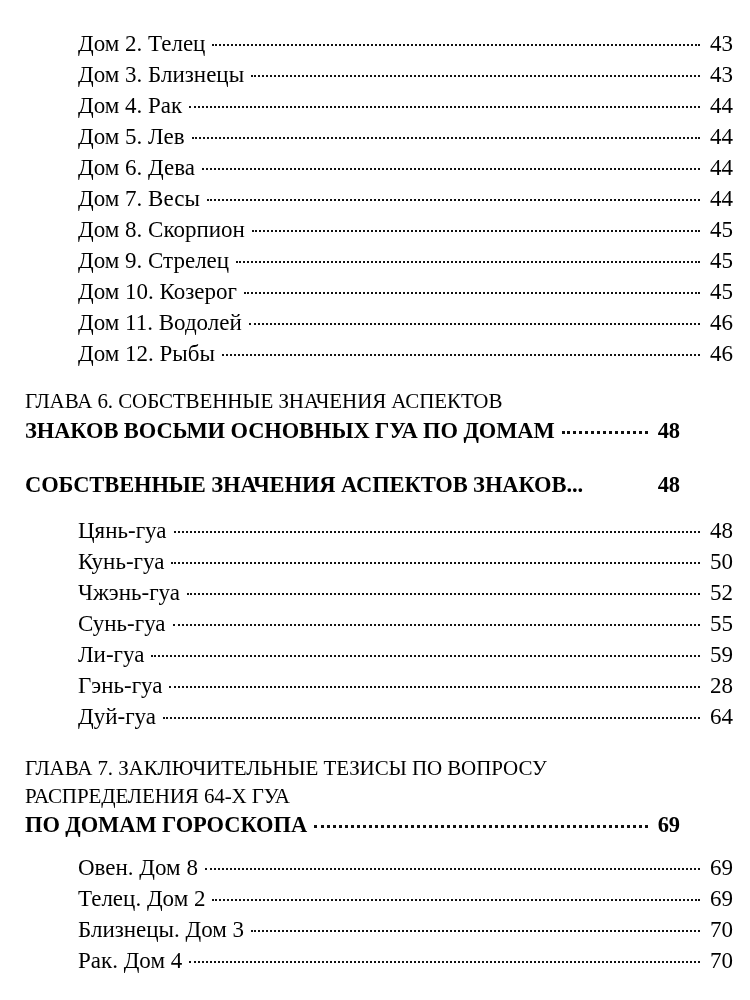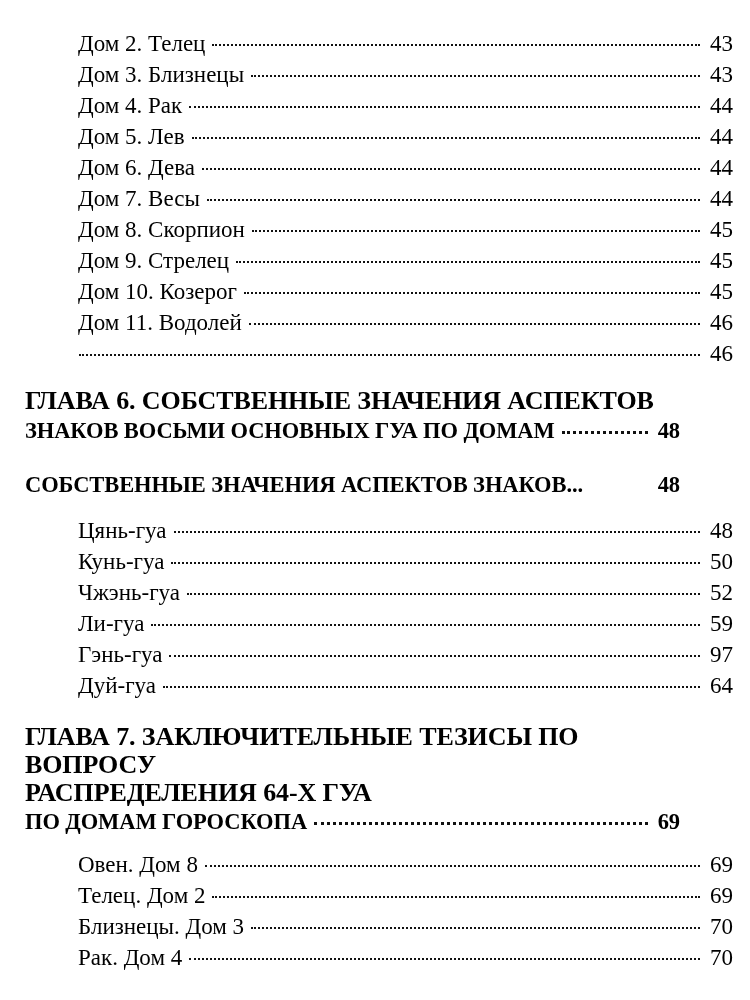--- a/index.html
+++ b/index.html
@@ -88,23 +88,23 @@
   .heading .leader::before {
     border-bottom-width: 3.4px;
     bottom: 0.17em;
   }
   .heading .pageno {
     min-width: 30px;
   }
 
   
   .heading-line {
-    font-size: 26px;
+    font-size: 21px;
     line-height: 28px;
-    font-weight: bold;
+    font-weight: normal;
     letter-spacing: -0.1px;
   }
 
   
   .subheading {
     font-size: 22.5px;
     line-height: 28px;
     font-weight: bold;
     letter-spacing: -0.1px;
     display: flex;
@@ -181,20 +181,21 @@
         <span class="label">Дом 10. Козерог</span>
         <span class="leader"></span>
         <span class="pageno">45</span>
       </div>
       <div class="row entry">
         <span class="label">Дом 11. Водолей</span>
         <span class="leader"></span>
         <span class="pageno">46</span>
       </div>
       <div class="row entry">
+        <span class="label">Дом 12. Рыбы</span>
         <span class="leader"></span>
         <span class="pageno">46</span>
       </div>
     </div>
 
     <div class="gap-before-ch6"></div>
 
     <div>
       <div class="heading-line">ГЛАВА 6. СОБСТВЕННЫЕ ЗНАЧЕНИЯ АСПЕКТОВ</div>
       <div class="row heading">
@@ -224,28 +225,33 @@
         <span class="label">Кунь-гуа</span>
         <span class="leader"></span>
         <span class="pageno">50</span>
       </div>
       <div class="row entry">
         <span class="label">Чжэнь-гуа</span>
         <span class="leader"></span>
         <span class="pageno">52</span>
       </div>
       <div class="row entry">
+        <span class="label">Сунь-гуа</span>
+        <span class="leader"></span>
+        <span class="pageno">55</span>
+      </div>
+      <div class="row entry">
         <span class="label">Ли-гуа</span>
         <span class="leader"></span>
         <span class="pageno">59</span>
       </div>
       <div class="row entry">
         <span class="label">Гэнь-гуа</span>
         <span class="leader"></span>
-        <span class="pageno">97</span>
+        <span class="pageno">28</span>
       </div>
       <div class="row entry">
         <span class="label">Дуй-гуа</span>
         <span class="leader"></span>
         <span class="pageno">64</span>
       </div>
     </div>
 
     <div class="gap-before-ch7"></div>
 

